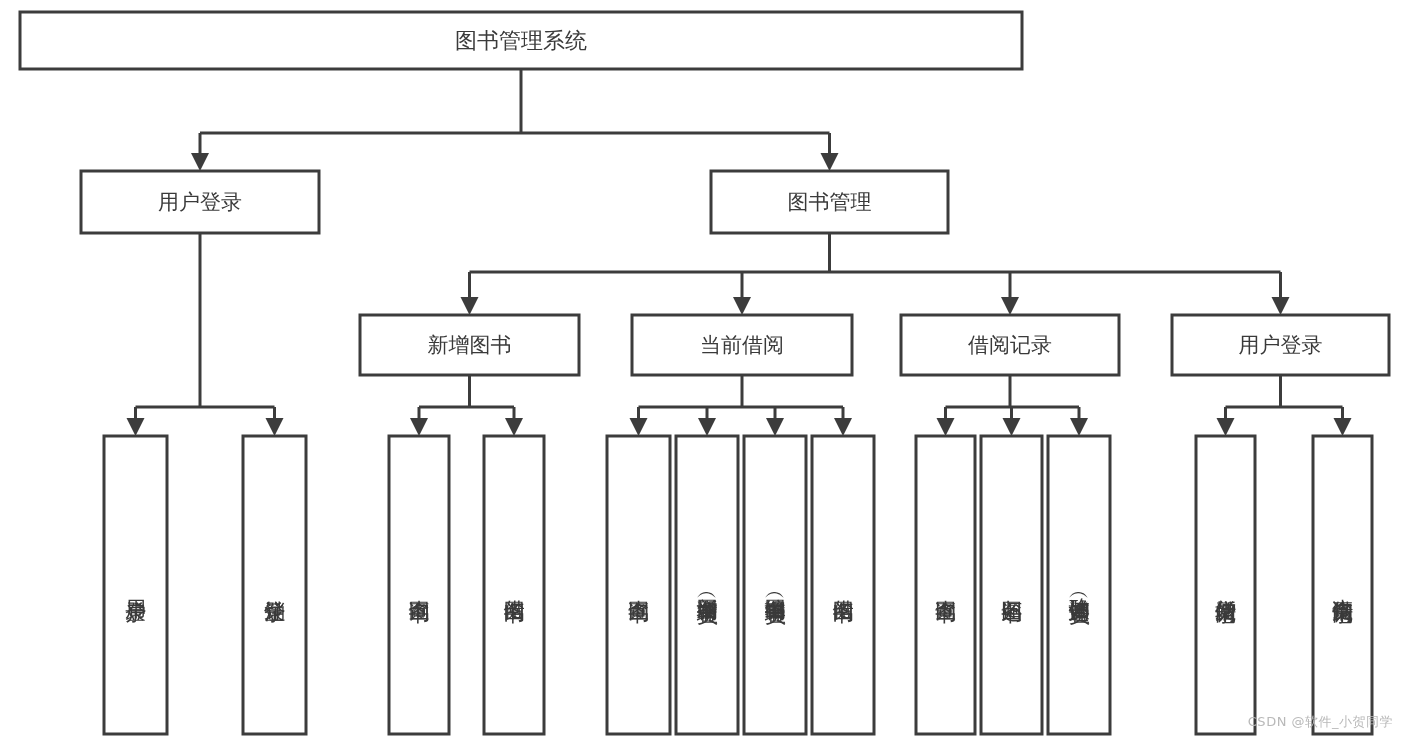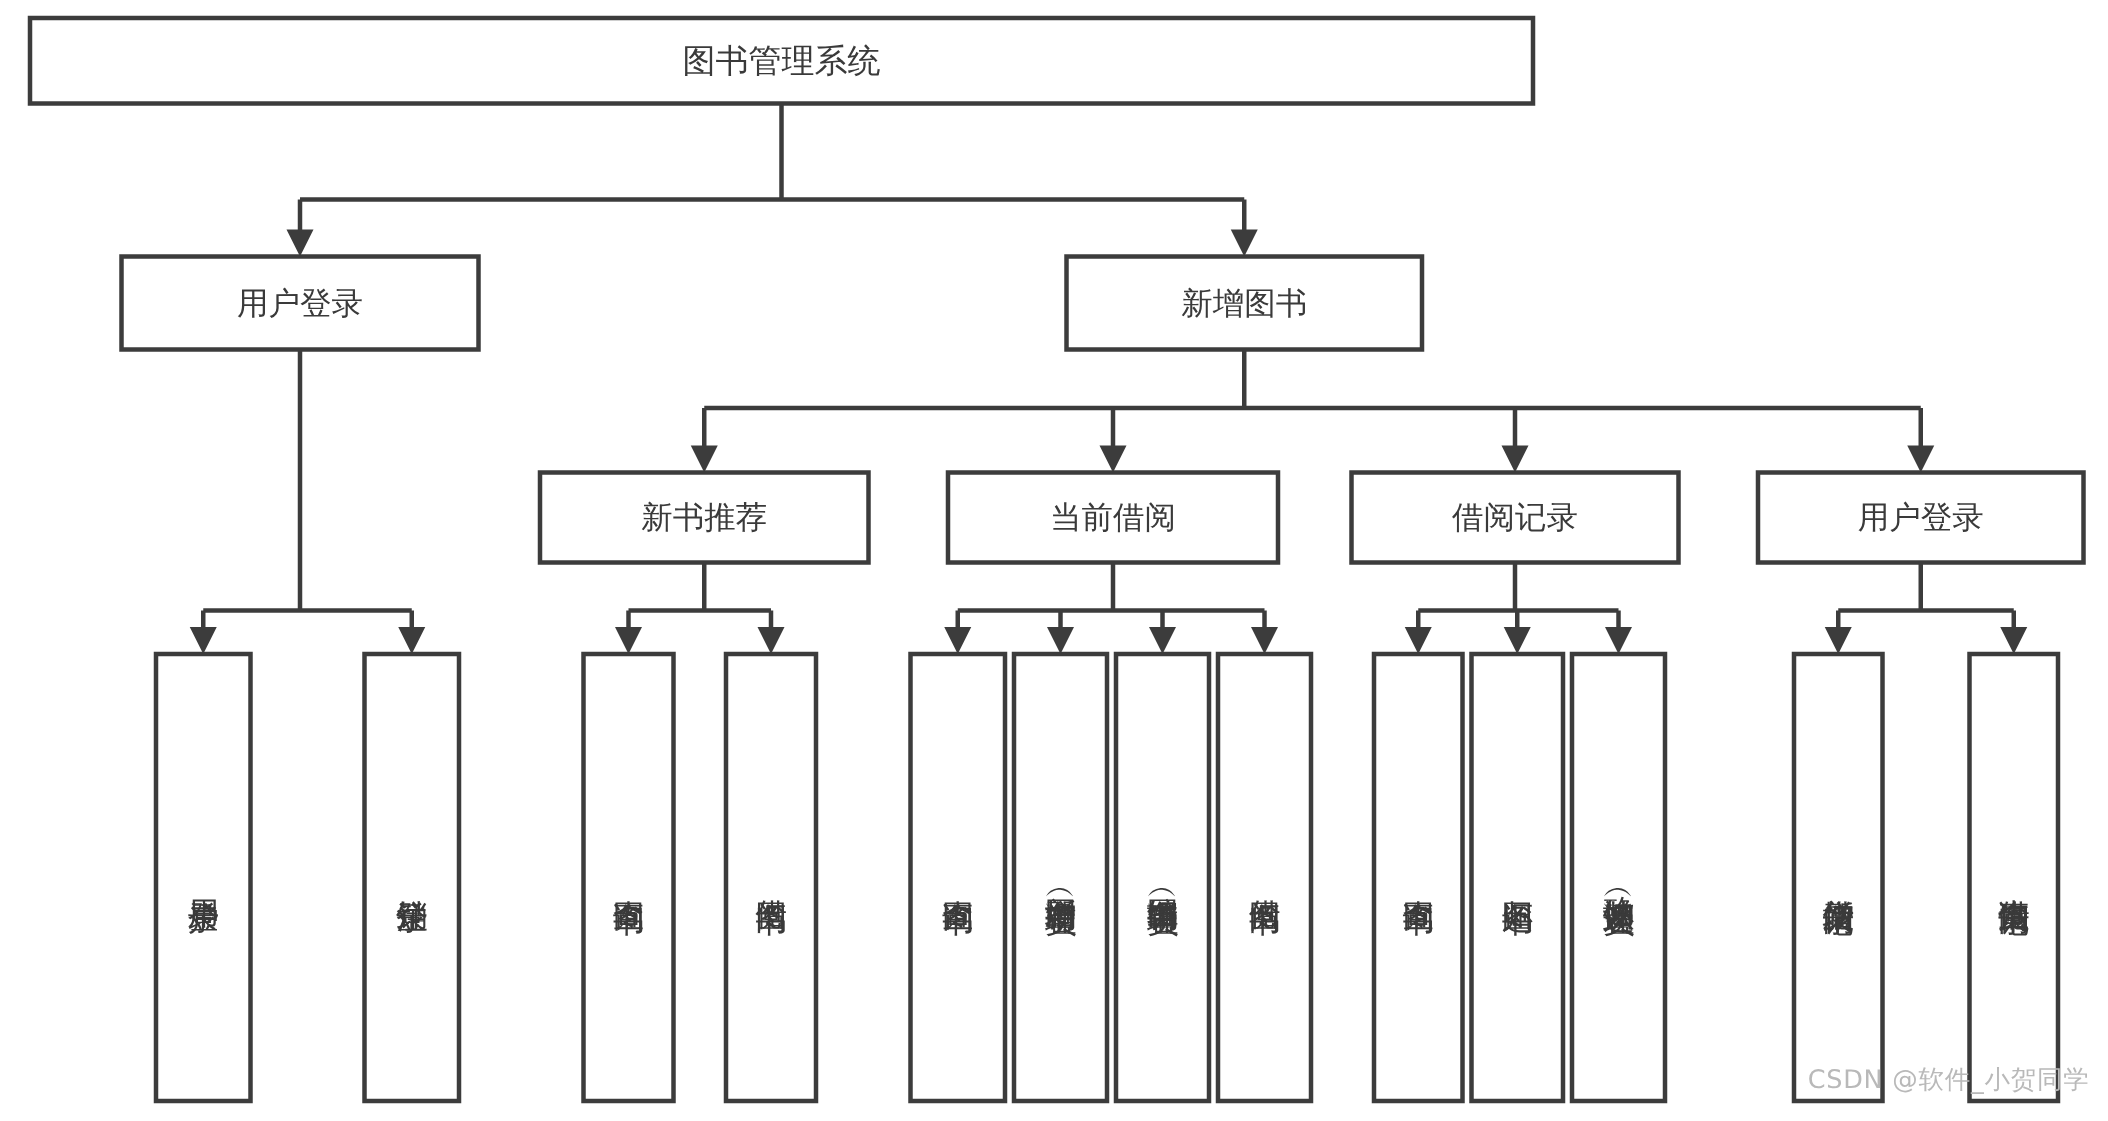--- a/index.html
+++ b/index.html
@@ -37,21 +37,21 @@
   }
   .arrow-head {
     fill: #3c3c3c;
     stroke: none;
   }
   .watermark {
     position: absolute;
     right: 12px;
     bottom: 6px;
     font-family: "DejaVu Sans", "Liberation Sans", sans-serif;
-    font-size: 17px;
+    font-size: 13px;
     color: #b9b9b9;
     letter-spacing: 0.5px;
     white-space: nowrap;
     pointer-events: none;
   }
   
   .vtext {
     width: 100%;
     height: 100%;
     display: flex;
@@ -157,25 +157,25 @@
         <g>
           <rect x="20" y="12" width="1002" height="57" class="node-rect"></rect>
           <foreignObject x="22" y="14" width="998" height="53"><div xmlns="http://www.w3.org/1999/xhtml" class="htext title">图书管理系统</div></foreignObject>
         </g>
         <g>
           <rect x="81" y="171" width="238" height="62" class="node-rect"></rect>
           <foreignObject x="83" y="173" width="234" height="58"><div xmlns="http://www.w3.org/1999/xhtml" class="htext">用户登录</div></foreignObject>
         </g>
         <g>
           <rect x="711" y="171" width="237" height="62" class="node-rect"></rect>
-          <foreignObject x="713" y="173" width="233" height="58"><div xmlns="http://www.w3.org/1999/xhtml" class="htext">新增图书</div></foreignObject>
+          <foreignObject x="713" y="173" width="233" height="58"><div xmlns="http://www.w3.org/1999/xhtml" class="htext">图书管理</div></foreignObject>
         </g>
         <g>
           <rect x="360" y="315" width="219" height="60" class="node-rect"></rect>
-          <foreignObject x="362" y="317" width="215" height="56"><div xmlns="http://www.w3.org/1999/xhtml" class="htext">新书推荐</div></foreignObject>
+          <foreignObject x="362" y="317" width="215" height="56"><div xmlns="http://www.w3.org/1999/xhtml" class="htext">新增图书</div></foreignObject>
         </g>
         <g>
           <rect x="632" y="315" width="220" height="60" class="node-rect"></rect>
           <foreignObject x="634" y="317" width="216" height="56"><div xmlns="http://www.w3.org/1999/xhtml" class="htext">当前借阅</div></foreignObject>
         </g>
         <g>
           <rect x="901" y="315" width="218" height="60" class="node-rect"></rect>
           <foreignObject x="903" y="317" width="214" height="56"><div xmlns="http://www.w3.org/1999/xhtml" class="htext">借阅记录</div></foreignObject>
         </g>
         <g>

